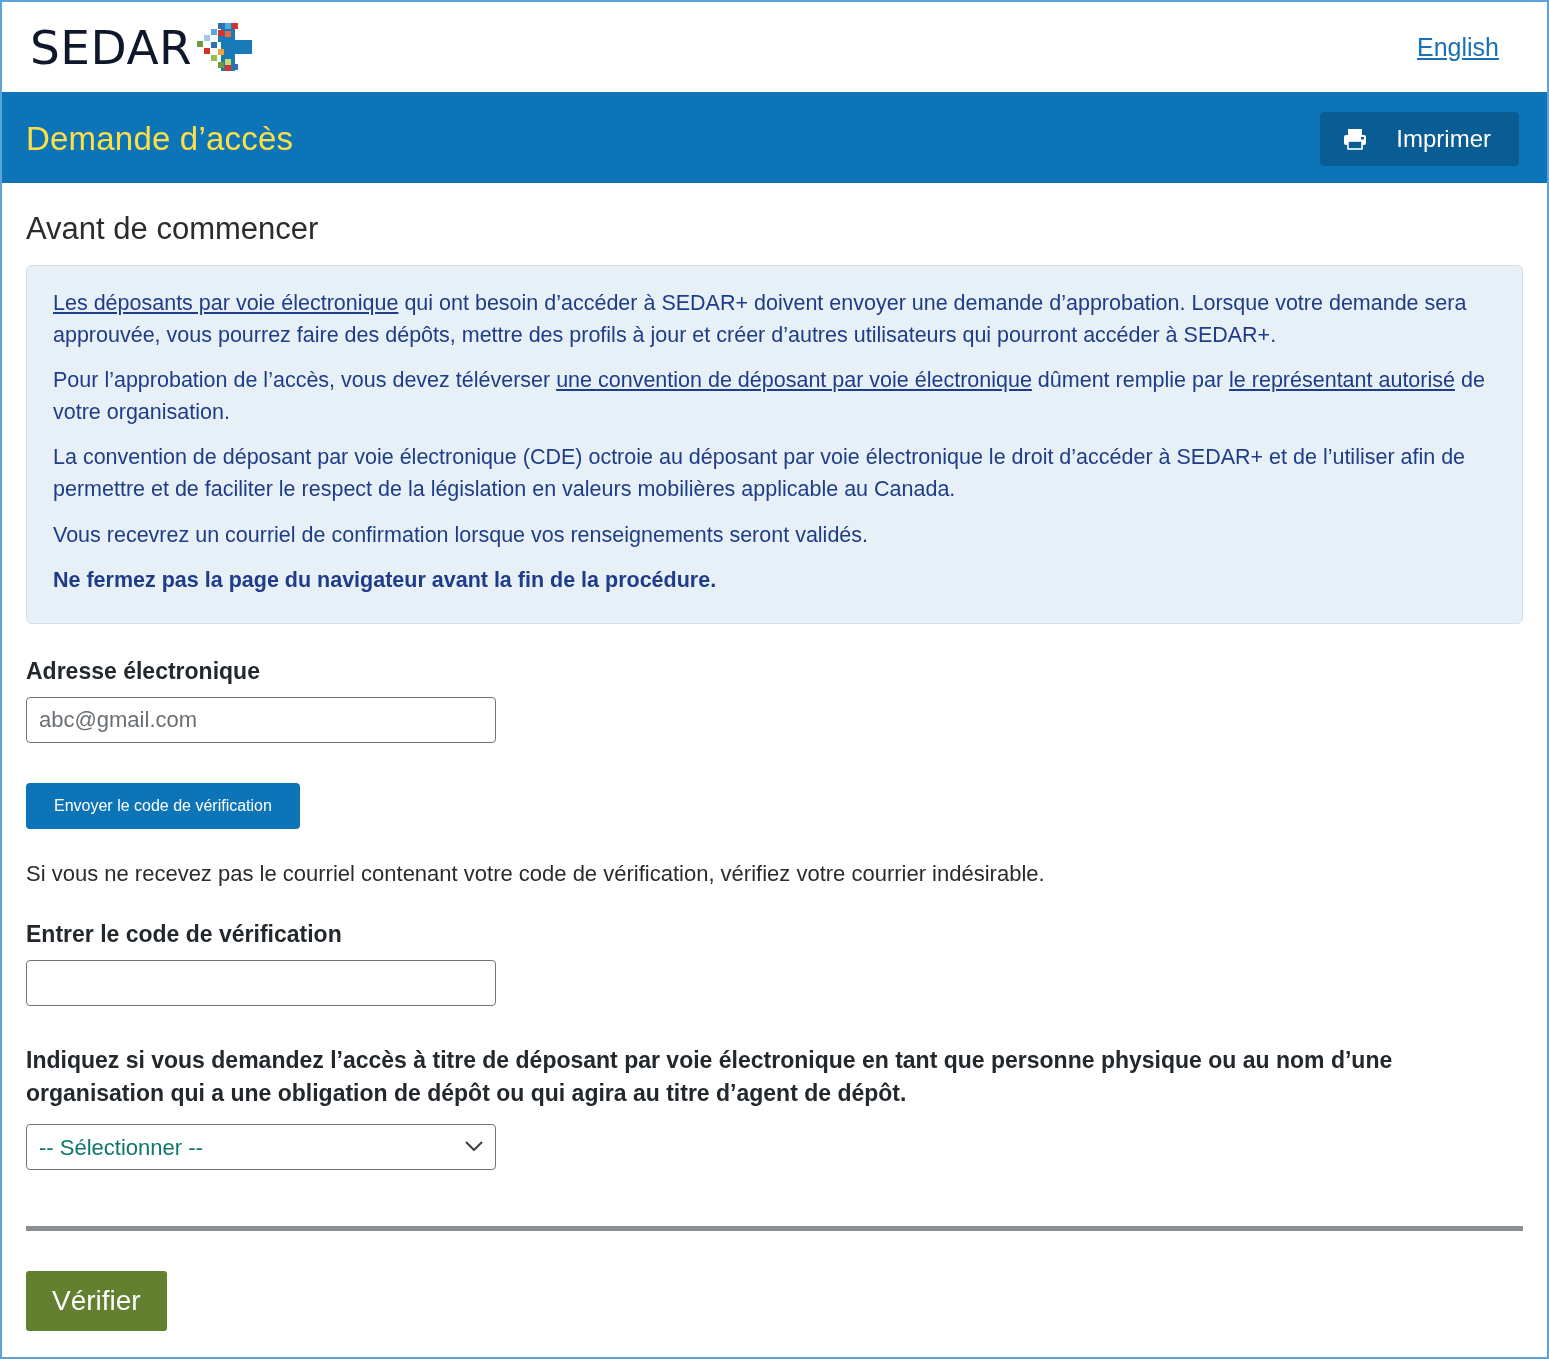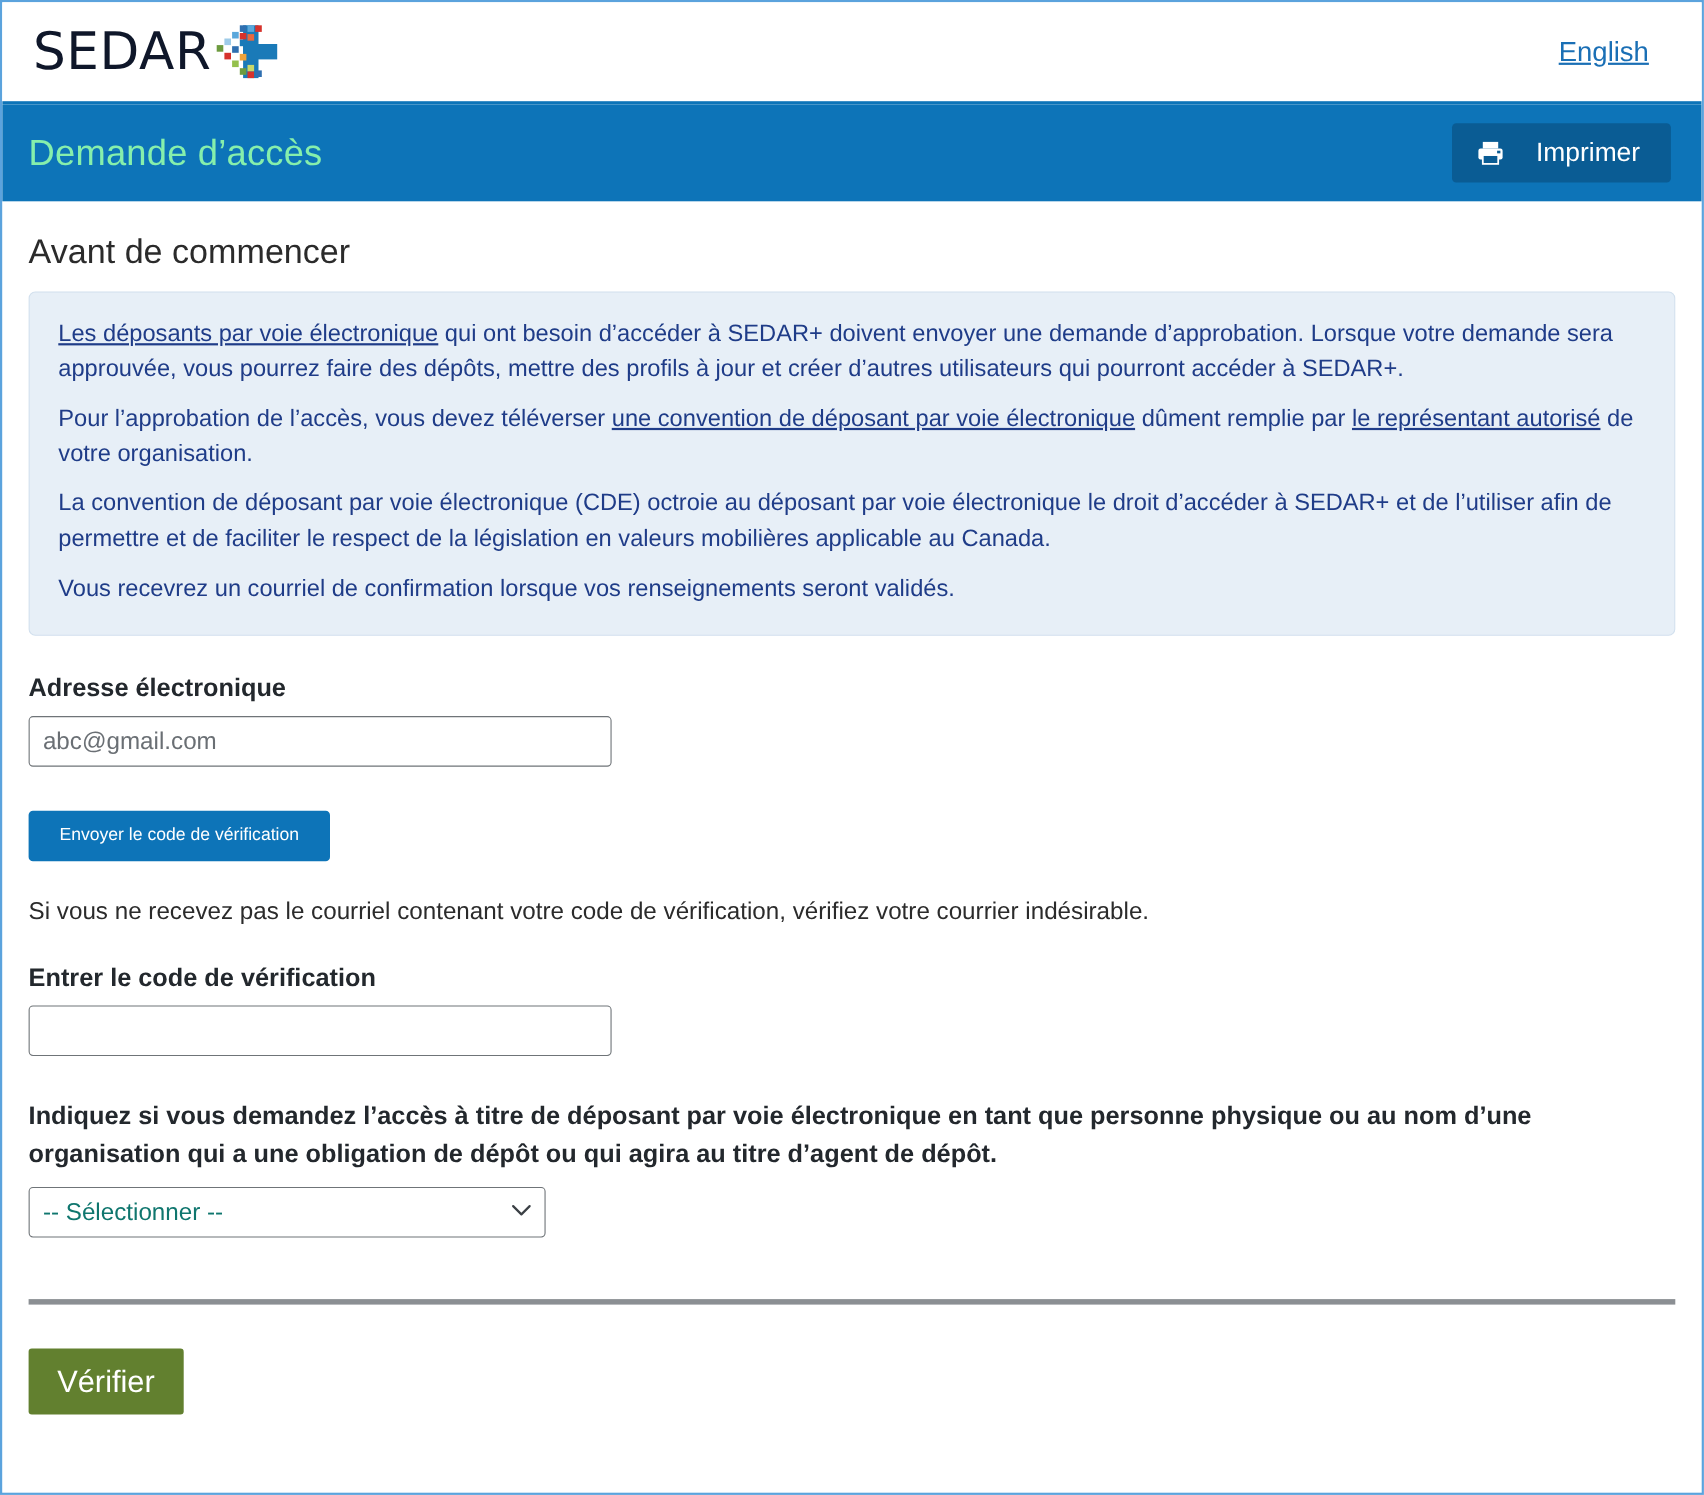--- a/index.html
+++ b/index.html
@@ -99,21 +99,21 @@
     background: #0d74b8;
     display: flex;
     align-items: center;
     justify-content: space-between;
     padding: 0 28px 0 24px;
   }
   .page-header h1 {
     margin: 0;
     font-size: 33px;
     font-weight: 400;
-    color: #86efac;
+    color: #fde047;
     letter-spacing: 0.2px;
   }
   .print-button {
     display: inline-flex;
     align-items: center;
     gap: 28px;
     background: #0a5c94;
     color: #ffffff;
     border: none;
     border-radius: 4px;
@@ -164,21 +164,21 @@
   .field-label {
     display: block;
     font-size: 23px;
     font-weight: bold;
     color: #23282d;
     margin-bottom: 12px;
   }
   .text-input {
     box-sizing: border-box;
     display: block;
-    width: 530px;
+    width: 470px;
     height: 46px;
     padding: 6px 12px;
     font-family: "Liberation Sans", sans-serif;
     font-size: 22px;
     color: #333333;
     background: #ffffff;
     border: 1px solid #6f7478;
     border-radius: 4px;
     outline: none;
   }
@@ -312,20 +312,21 @@
 
   <div class="content">
 
     <h2 class="section-title">Avant de commencer</h2>
 
     <div class="info-panel" id="info-panel">
         <p><a>Les déposants par voie électronique</a><span> qui ont besoin d’accéder à SEDAR+ doivent envoyer une demande d’approbation. Lorsque votre demande sera approuvée, vous pourrez faire des dépôts, mettre des profils à jour et créer d’autres utilisateurs qui pourront accéder à SEDAR+.</span></p>
         <p><span>Pour l’approbation de l’accès, vous devez téléverser </span><a>une convention de déposant par voie électronique</a><span> dûment remplie par </span><a>le représentant autorisé</a><span> de votre organisation.</span></p>
         <p><span>La convention de déposant par voie électronique (CDE) octroie au déposant par voie électronique le droit d’accéder à SEDAR+ et de l’utiliser afin de permettre et de faciliter le respect de la législation en valeurs mobilières applicable au Canada.</span></p>
         <p><span>Vous recevrez un courriel de confirmation lorsque vos renseignements seront validés.</span></p>
+        <p><span class="emphasis">Ne fermez pas la page du navigateur avant la fin de la procédure.</span></p>
       </div>
 
     
     <div class="field-block">
       <label class="field-label">Adresse électronique</label>
       <input class="text-input" type="text" placeholder="abc@gmail.com" style="">
     </div>
 
     <button class="primary-button">Envoyer le code de vérification</button>
 

